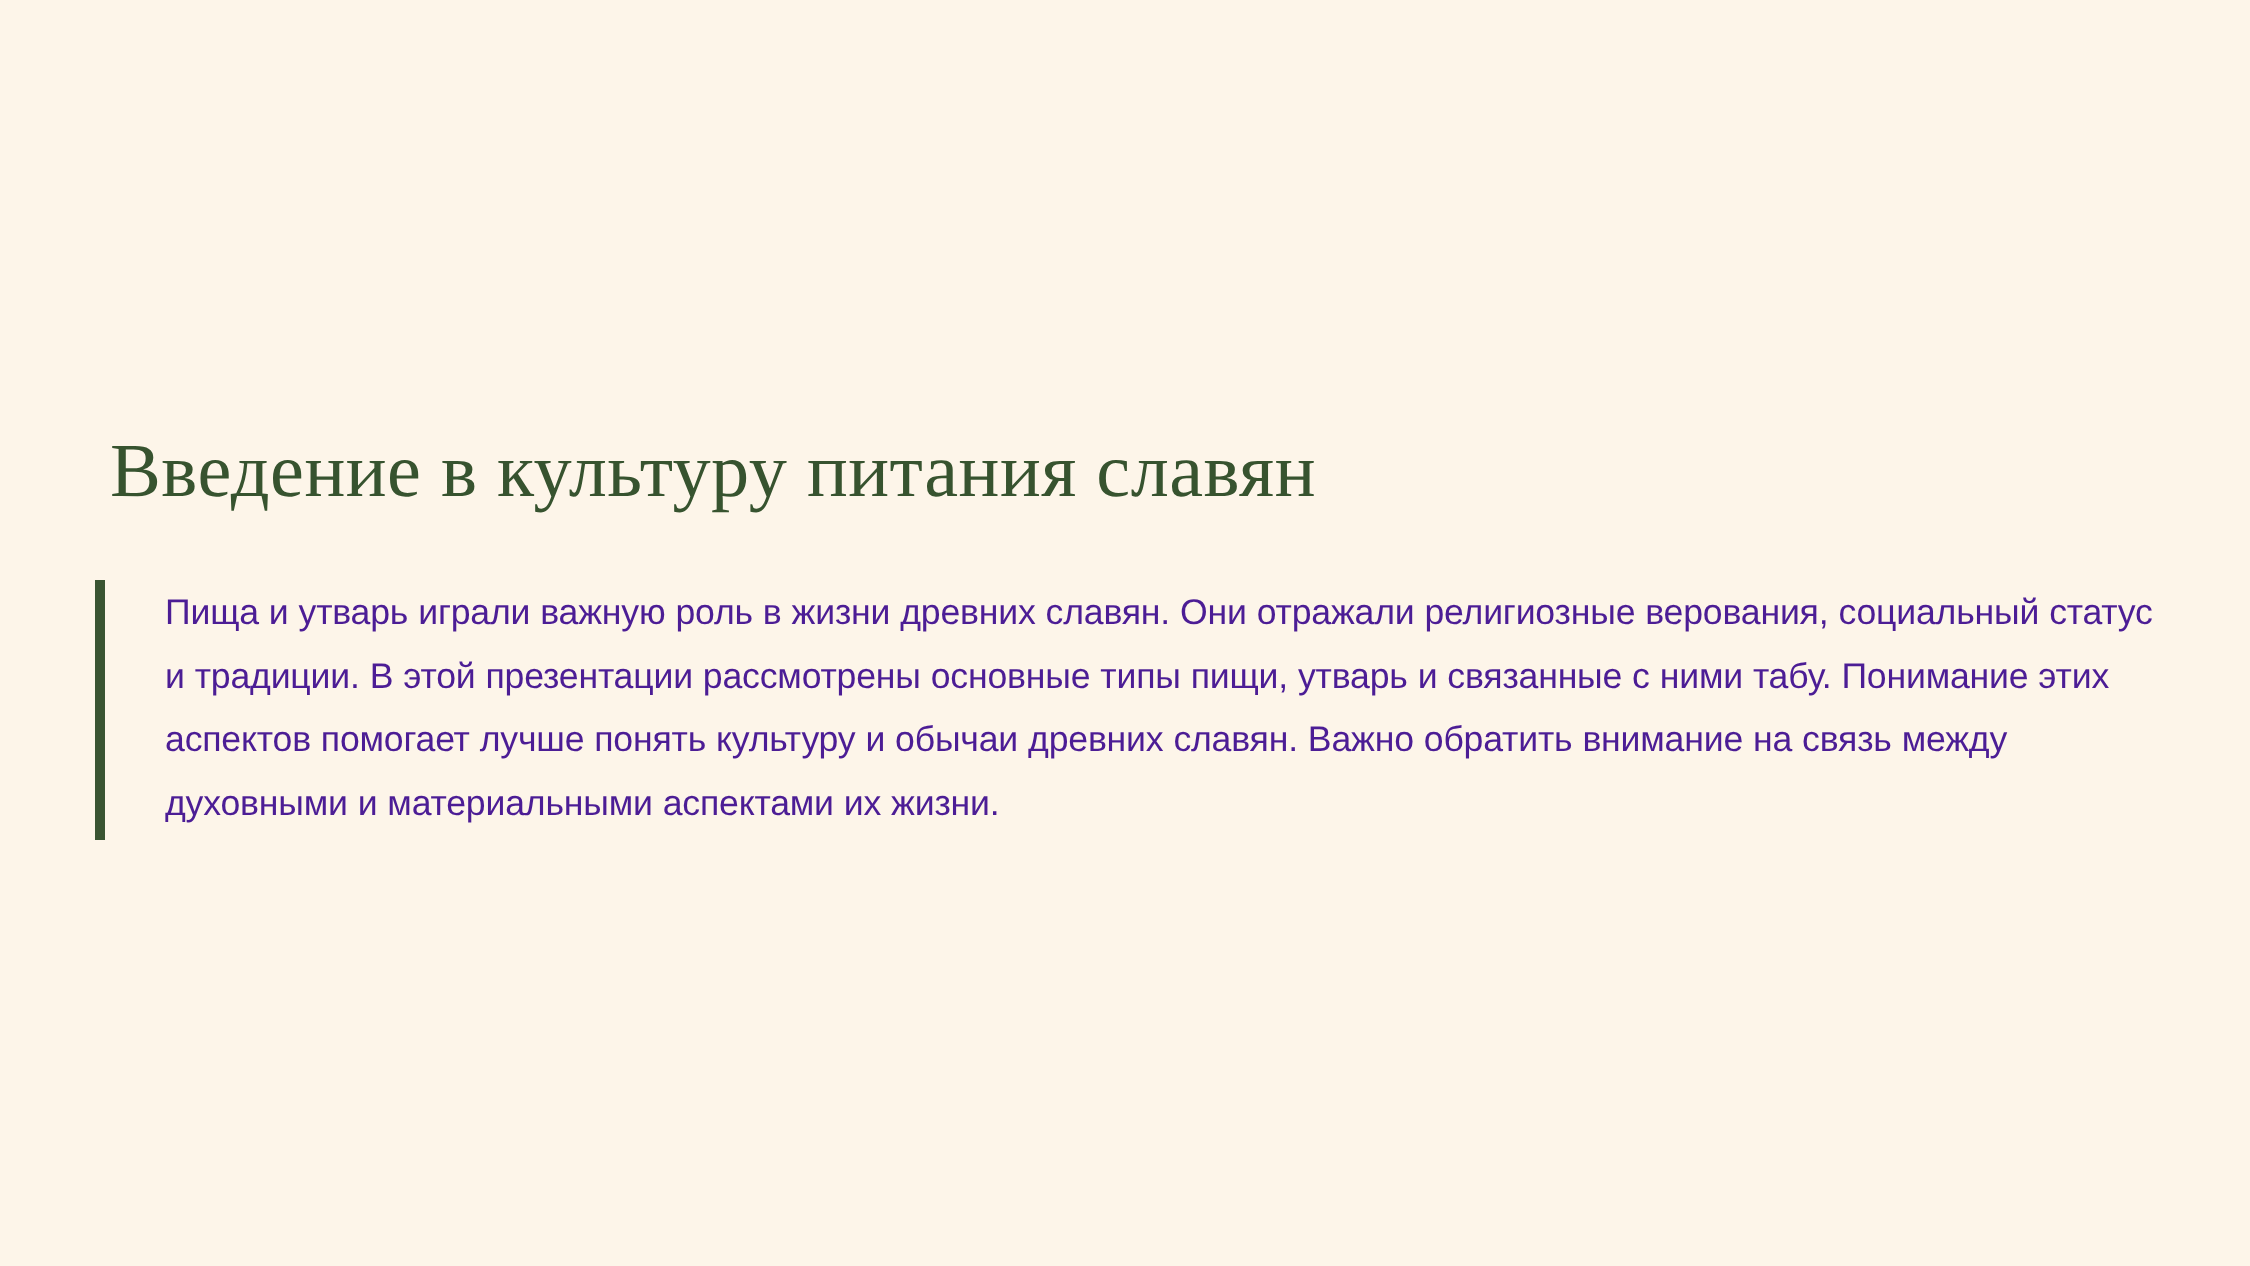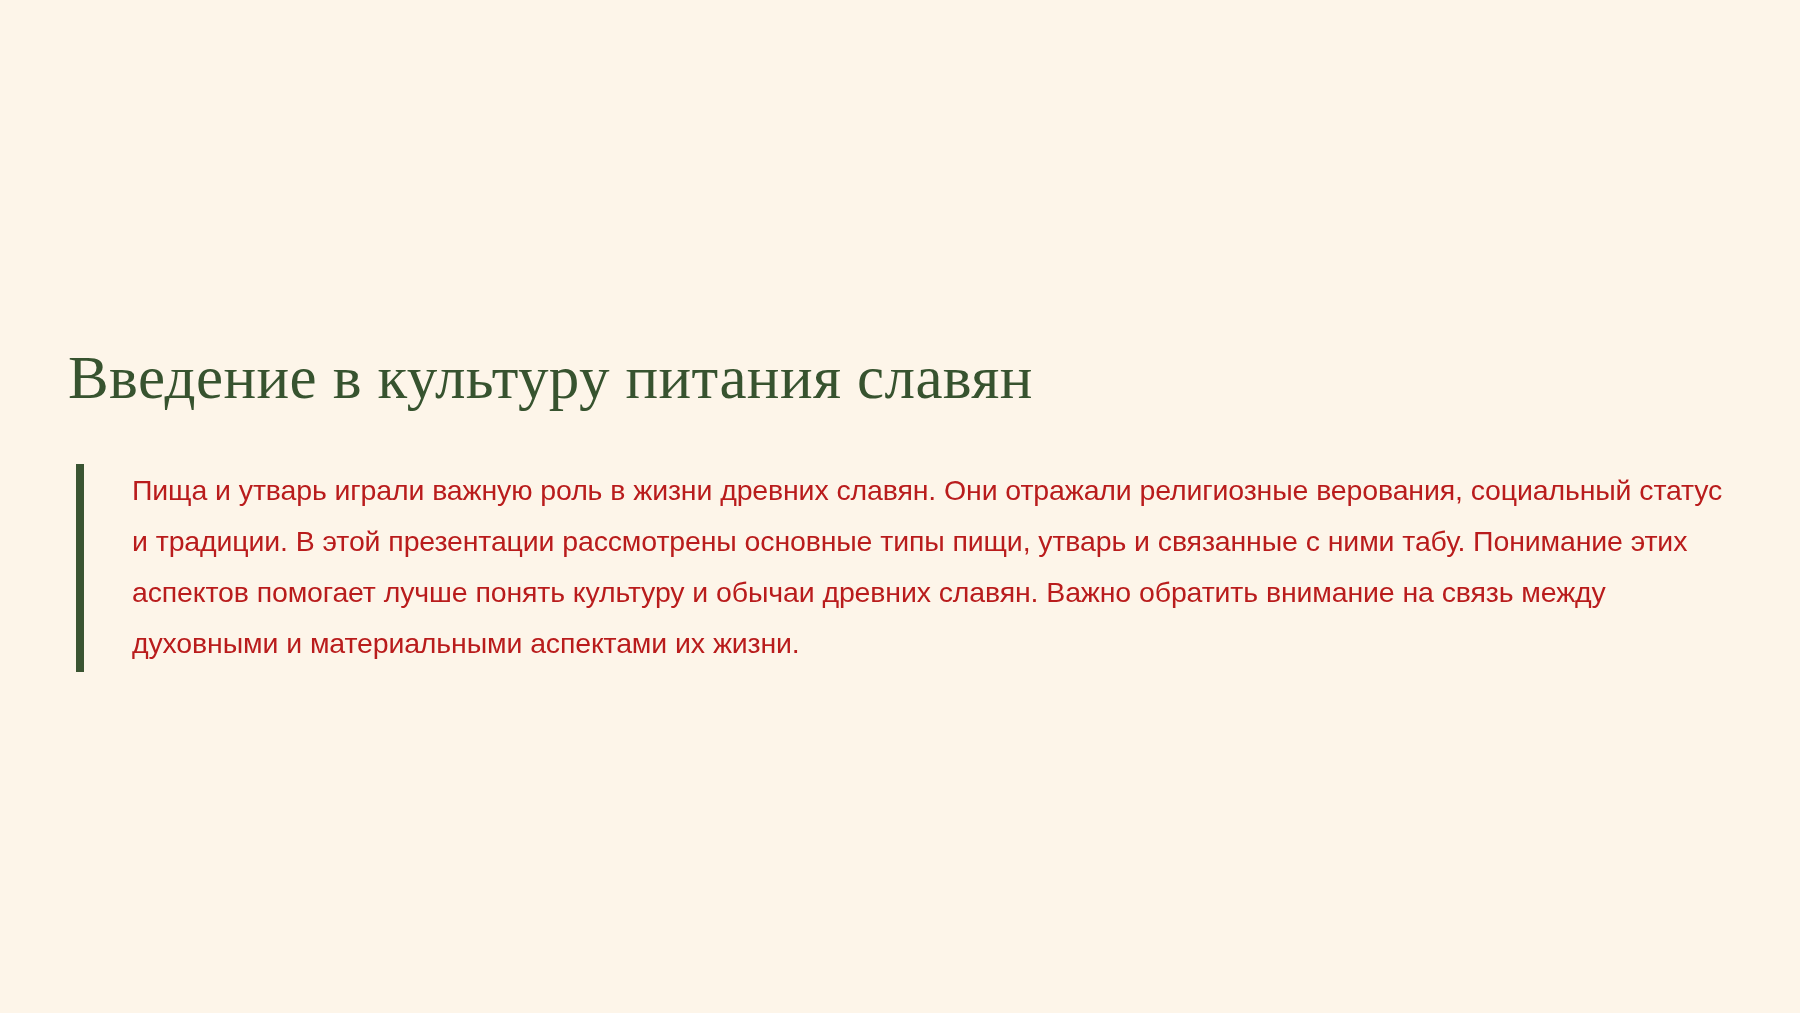--- a/index.html
+++ b/index.html
@@ -25,21 +25,21 @@
   .slide-content {
     position: absolute;
     left: 0;
     top: 0;
     width: 1800px;
     height: 1013px;
   }
 
   .slide-title {
     position: absolute;
-    left: 68px;
+    left: 88px;
     top: 346px;
     width: 1640px;
     margin: 0;
     font-family: "Liberation Serif", "DejaVu Serif", serif;
     font-weight: 400;
     font-size: 61px;
     line-height: 1.05;
     letter-spacing: 0.4px;
     color: #37532f;
     white-space: nowrap;
@@ -62,21 +62,21 @@
   }
 
   .body-text {
     flex: 1 1 auto;
     margin: 0;
     padding-left: 48px;
     padding-top: 1px;
     font-family: "Liberation Sans", "DejaVu Sans", sans-serif;
     font-size: 28.5px;
     line-height: 51px;
-    color: #b91c1c;
+    color: #4c1d95;
     letter-spacing: -0.15px;
     text-align: left;
     word-spacing: 0.2px;
   }
 </style>
 </head>
 <body>
 
 <div class="slide">
   <div class="slide-content">

